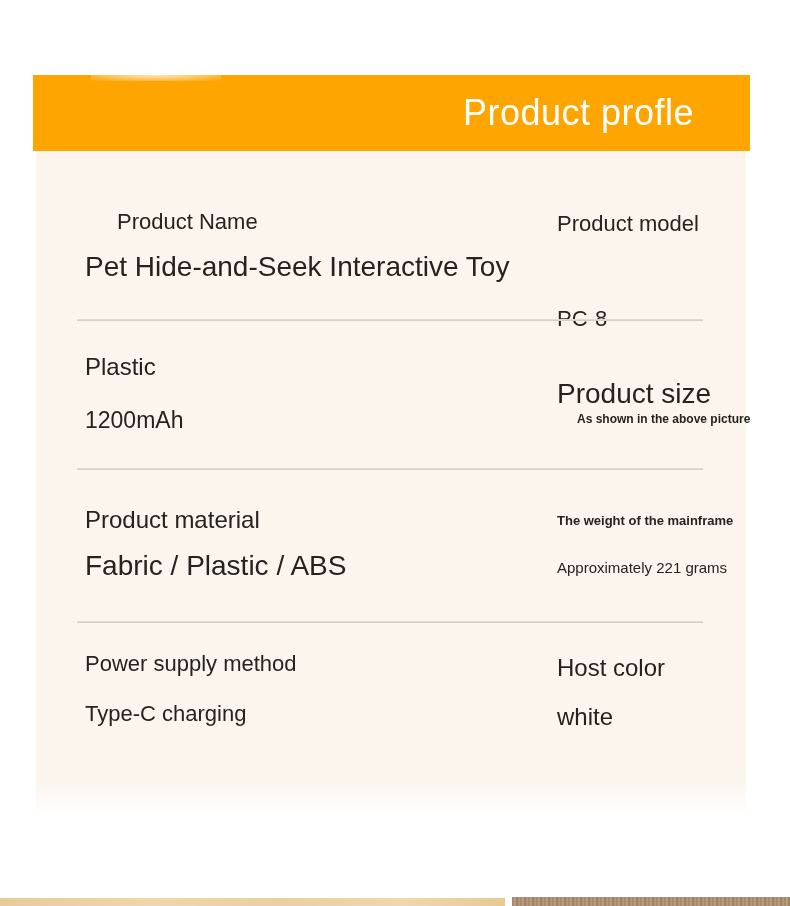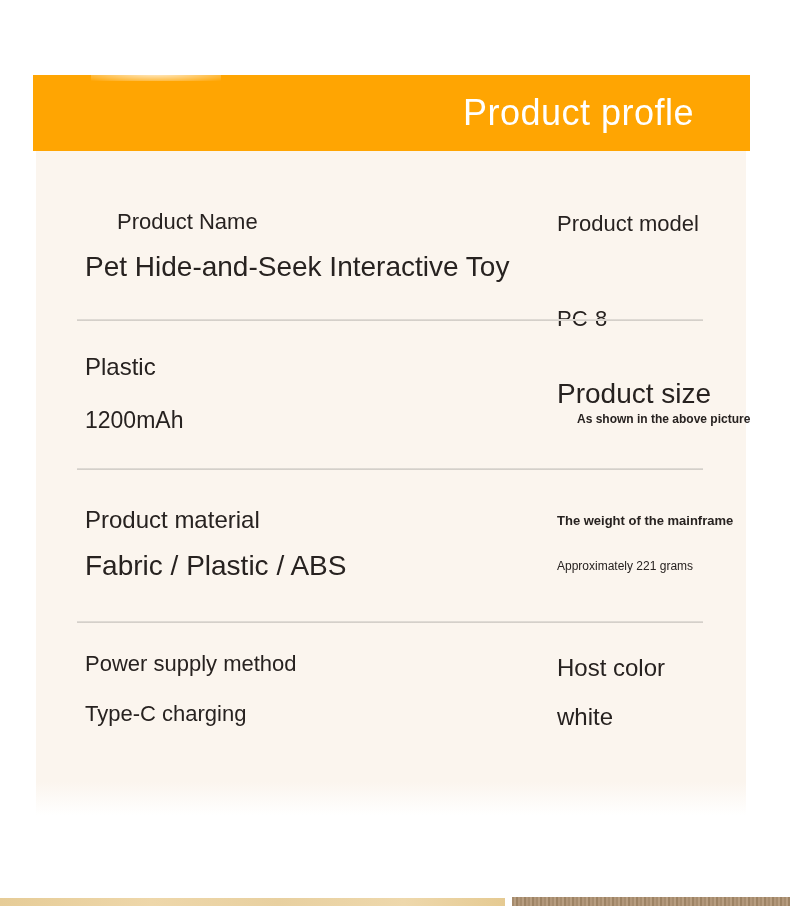--- a/index.html
+++ b/index.html
@@ -79,21 +79,21 @@
   .r2-l-label { left: 49px; top: 202px; font-size: 24px; }
   .r2-l-value { left: 49px; top: 256px; font-size: 23px; }
   .r2-r-label { left: 521px; top: 208px; font-size: 28px; margin-top: 18px; }
   .r2-r-value { left: 521px; top: 261px; font-size: 12px; font-weight: bold; margin-left: 20px; }
   .divider-2  { top: 317px; }
 
   
   .r3-l-label { left: 49px; top: 355px; font-size: 24px; }
   .r3-l-value { left: 49px; top: 398px; font-size: 28px; }
   .r3-r-label { left: 521px; top: 362px; font-size: 13px; font-weight: bold; }
-  .r3-r-value { left: 521px; top: 408px; font-size: 12px; }
+  .r3-r-value { left: 521px; top: 408px; font-size: 15px; }
   .divider-3  { top: 470px; }
 
   
   .r4-l-label { left: 49px; top: 500px; font-size: 22px; }
   .r4-l-value { left: 49px; top: 550px; font-size: 22px; }
   .r4-r-label { left: 521px; top: 503px; font-size: 24px; }
   .r4-r-value { left: 521px; top: 552px; font-size: 24px; }
 
   
   .strip-left {

